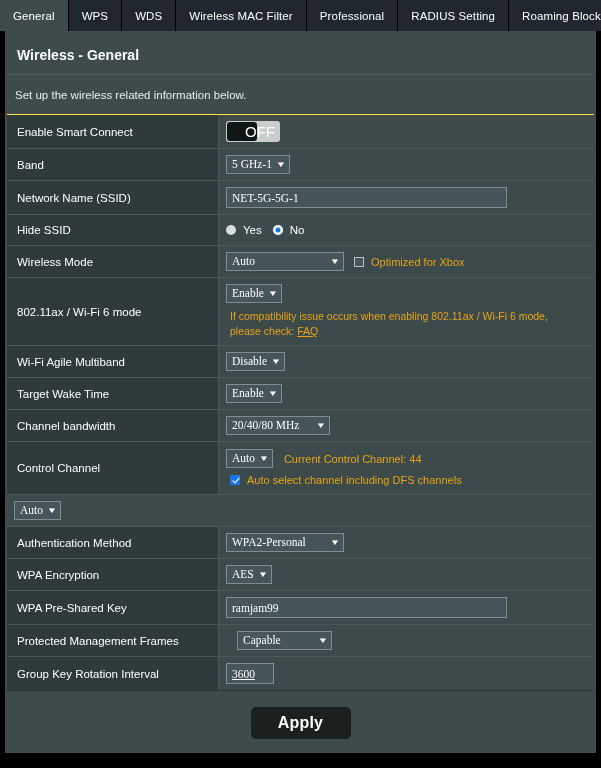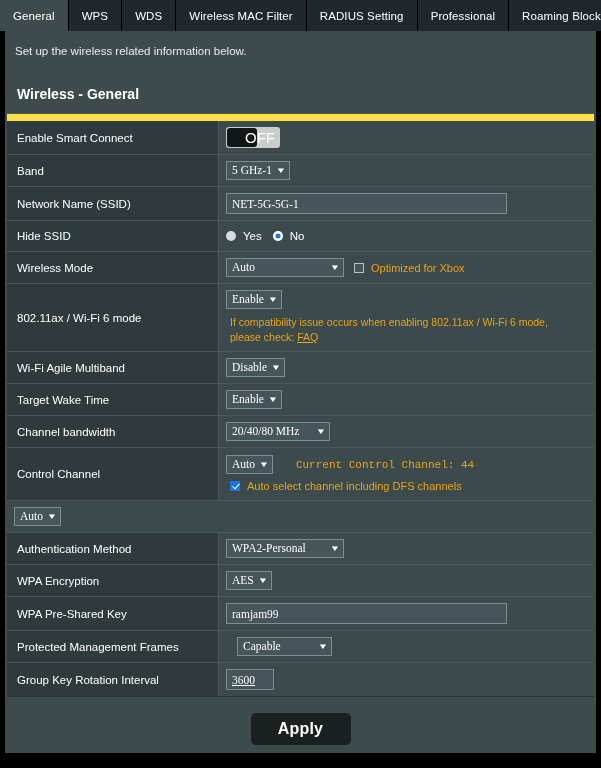--- a/index.html
+++ b/index.html
@@ -61,21 +61,21 @@
   }
   #page-desc {
     font-size: 11.5px;
     color: #e8eced;
     padding: 14px 0 13px 10px;
   }
 
   
   #formtable {
     margin: 0 2px;
-    border-top: 7px solid #fde047;
+    border-top: 1px solid #fde047;
     background: #3b82f6;
   }
   .row {
     display: flex;
     align-items: stretch;
     border-bottom: 1px solid #4a5759;
     min-height: 30px;
   }
   .row:last-child { border-bottom: 1px solid #2b3538; }
   .lbl {
@@ -241,34 +241,34 @@
   <div class="tab">
       <span>WPS</span>
     </div>
   <div class="tab">
       <span>WDS</span>
     </div>
   <div class="tab">
       <span>Wireless MAC Filter</span>
     </div>
   <div class="tab">
+      <span>Professional</span>
+    </div>
+  <div class="tab">
       <span>RADIUS Setting</span>
     </div>
   <div class="tab">
-      <span>Professional</span>
-    </div>
-  <div class="tab">
       <span>Roaming Block List</span>
     </div>
 </div>
 
 <div id="panel">
 
+  <div id="page-title">Wireless - General</div>
   <div id="page-desc">Set up the wireless related information below.</div>
-  <div id="page-title">Wireless - General</div>
 
   <div id="formtable">
 
     <div class="row">
       <div class="lbl">Enable Smart Connect</div>
       <div class="val">
         <span class="toggle">
           <span class="knob"></span>
           <span class="off-text">OFF</span>
         </span>
@@ -365,21 +365,21 @@
     </div>
 
     <div class="row">
       <div class="lbl">Control Channel</div>
       <div class="val stacked">
         <span class="inline">
           <span class="sel w-auto">
             <span>Auto</span>
             <span class="chev">▼</span>
           </span>
-          <span class="amber" style="margin-left:16px;font-family:Liberation Mono, monospace;">Current Control Channel: 44</span>
+          <span class="amber" style="margin-left:4px;">Current Control Channel: 44</span>
         </span>
         <span class="inline" style="margin-left:4px;">
           <span class="cbox on"></span>
           <span class="amber">Auto select channel including DFS channels</span>
         </span>
       </div>
     </div>
 
     <div class="row">
       <div class="val">

